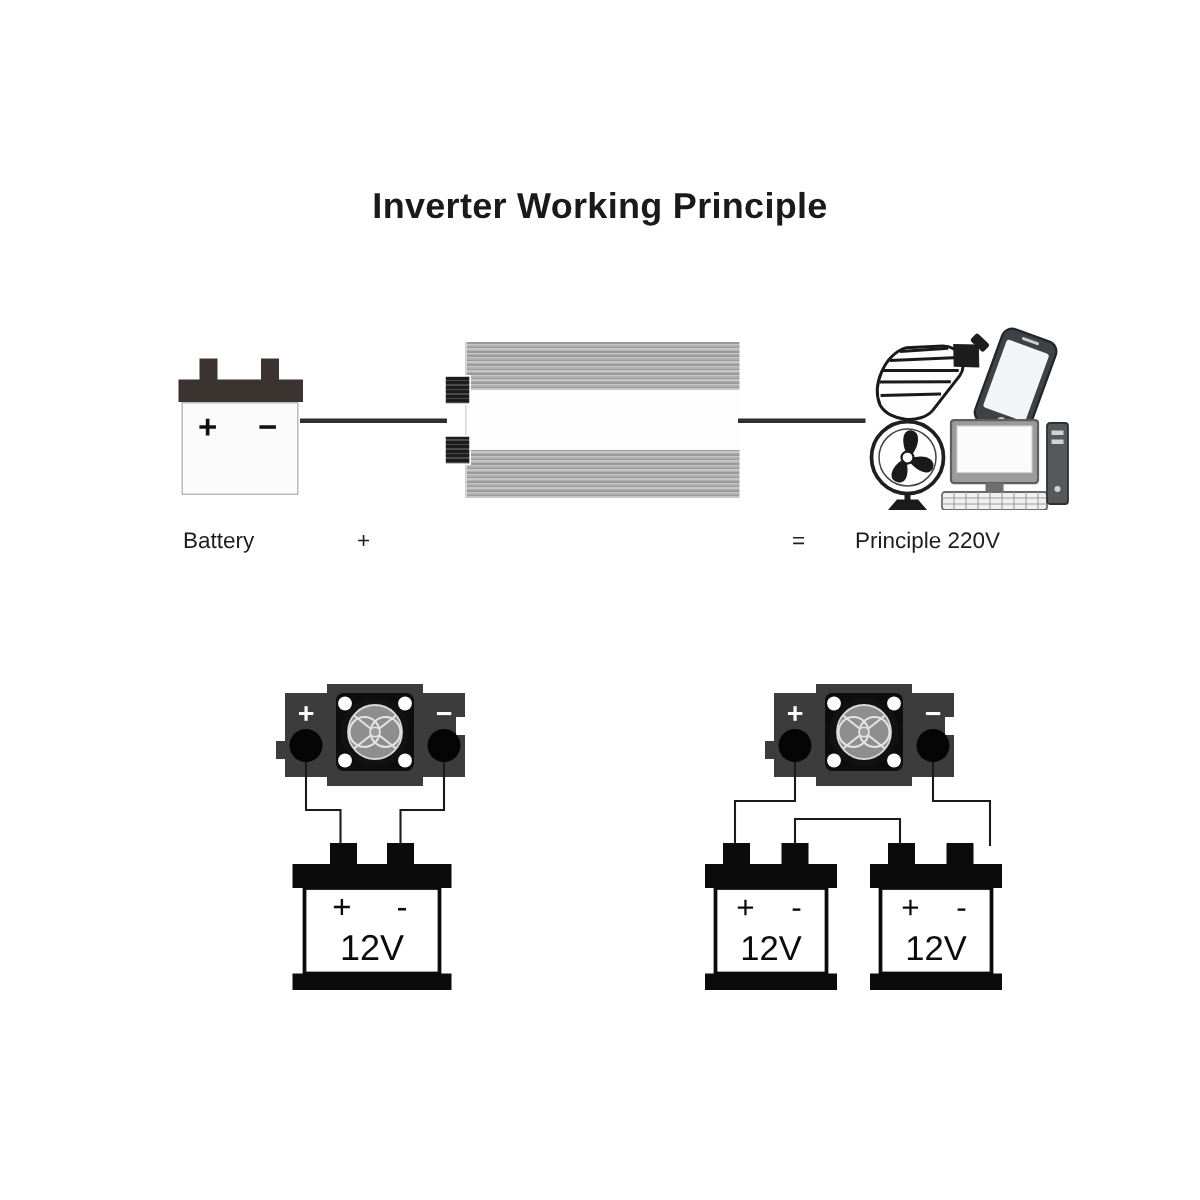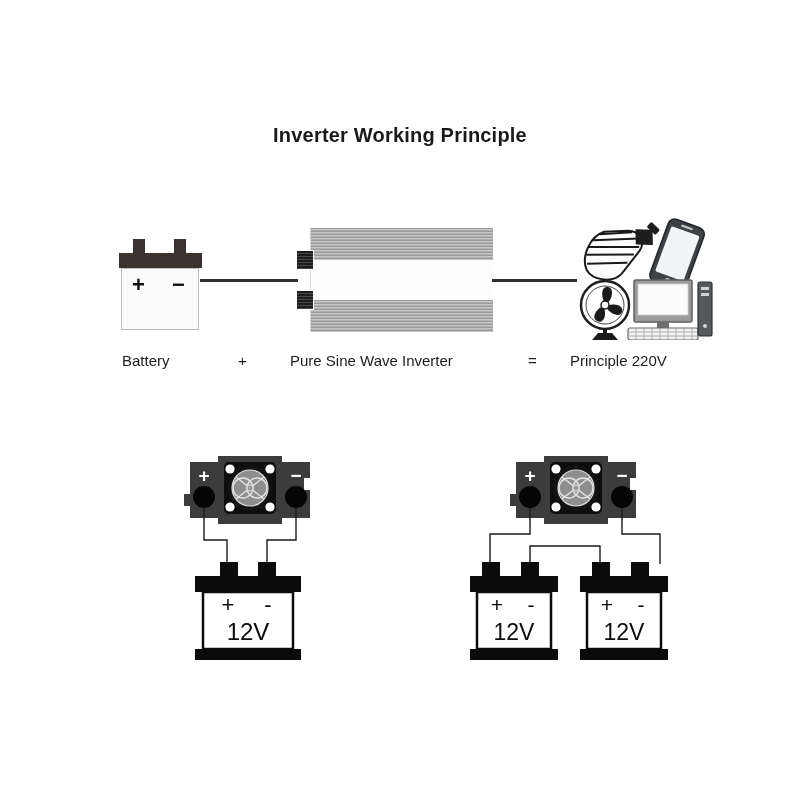--- a/index.html
+++ b/index.html
@@ -15,21 +15,21 @@
     overflow: hidden;
   }
 
   
   #diagram-title {
     position: absolute;
     left: 0;
     top: 124px;
     width: 800px;
     text-align: center;
-    font-size: 20px;
+    font-size: 24px;
     font-weight: bold;
     color: #1a1a1a;
     letter-spacing: 0.2px;
   }
 
   
   #top-row { position: absolute; left: 0; top: 0; width: 800px; height: 400px; }
 
   
   #battery-main { position: absolute; left: 119px; top: 235px; width: 83px; height: 95px; }
@@ -206,21 +206,20 @@
         <rect x="3" y="11" width="8" height="3" fill="#cfd3d5"></rect>
         <circle cx="7" cy="44" r="2" fill="#cfd3d5"></circle>
       </g>
     </svg>
   </div>
 </div>
 
 <div id="label-row">
   <span class="lbl" id="lbl-battery">Battery</span>
   <span class="lbl" id="lbl-plus">+</span>
-  <span class="lbl" id="lbl-inverter">Pure Sine Wave Inverter</span>
   <span class="lbl" id="lbl-equals">=</span>
   <span class="lbl" id="lbl-output">Principle 220V</span>
 </div>
 
 <div class="wire-diagram" id="diagram-single">
   <svg width="160" height="225" viewBox="0 0 160 225">
 
     <g transform="translate(8,0)">
       <path d="M12,10 L40,10 L40,4 L104,4 L104,10 L132,10
                L132,26 L126,26 L126,38 L132,38

